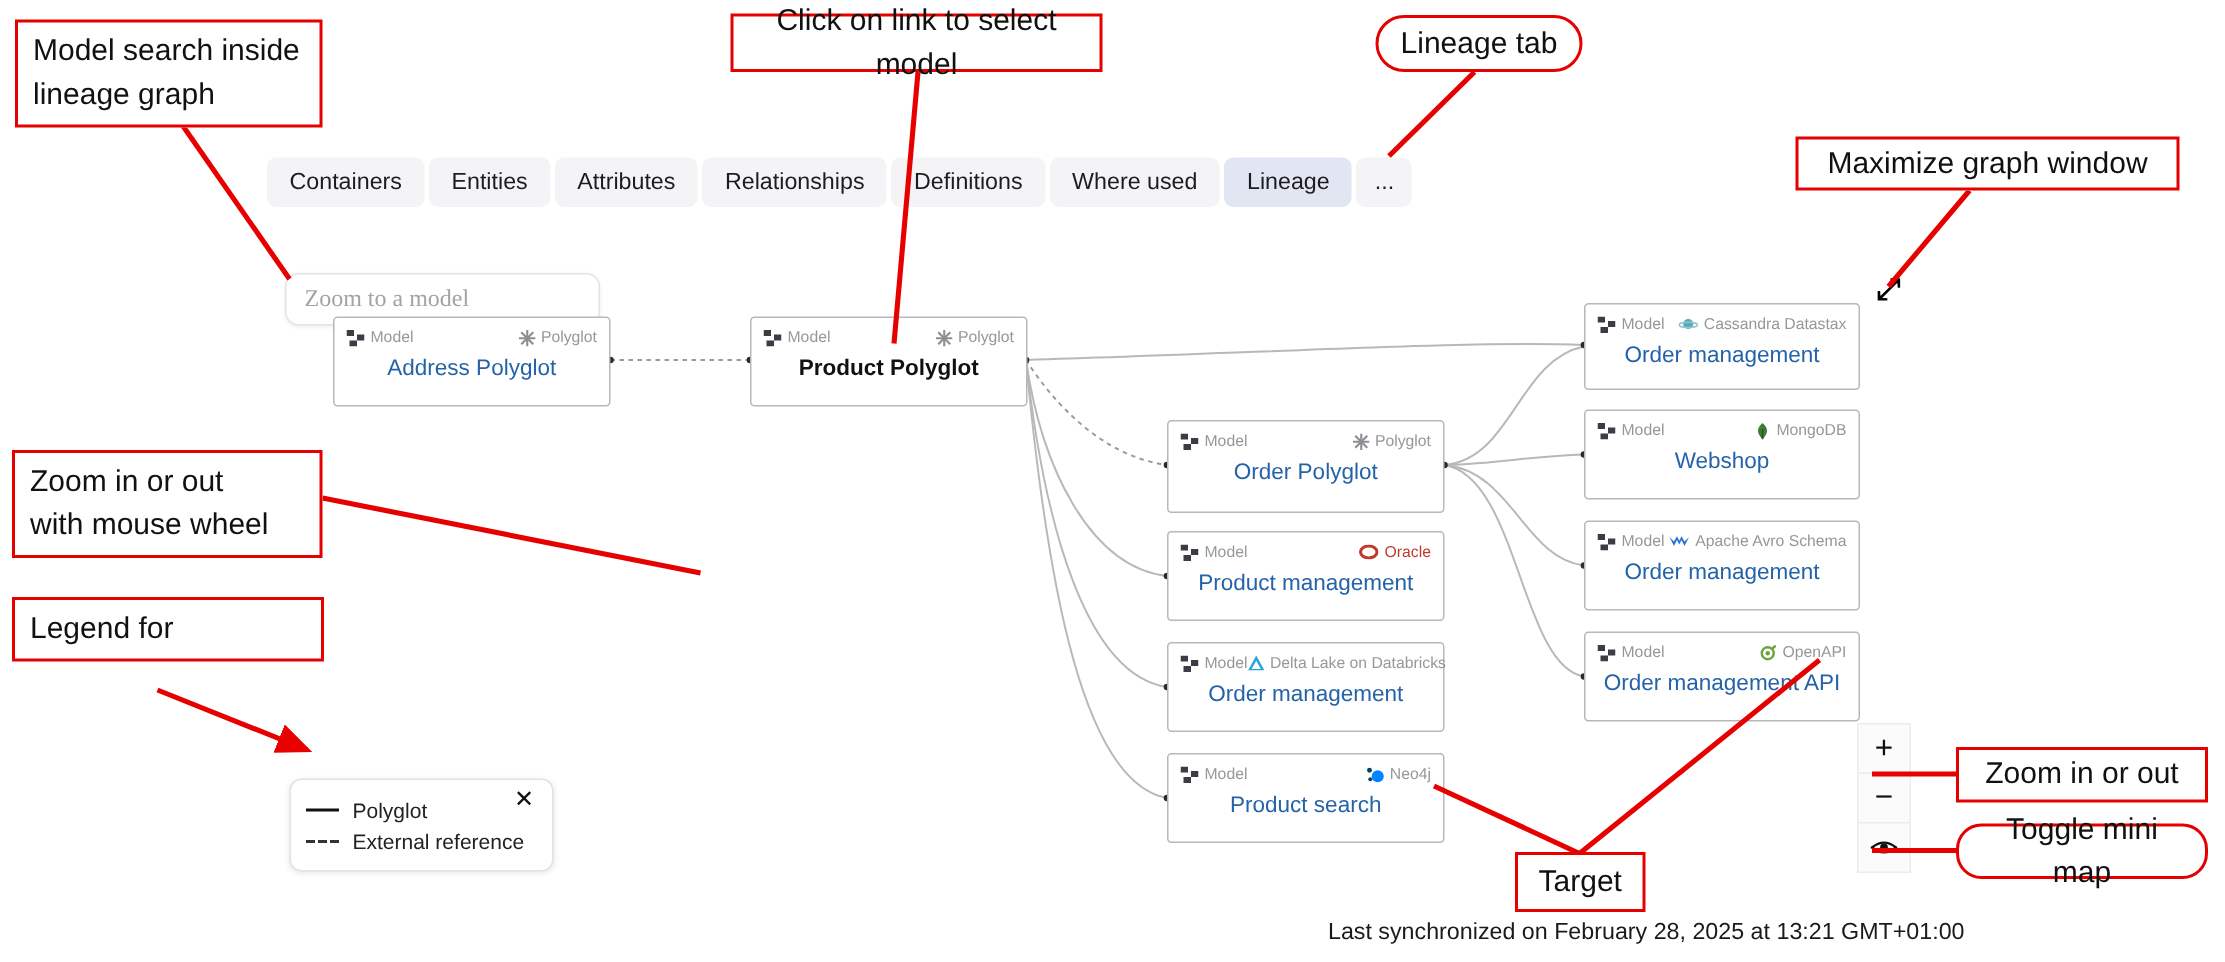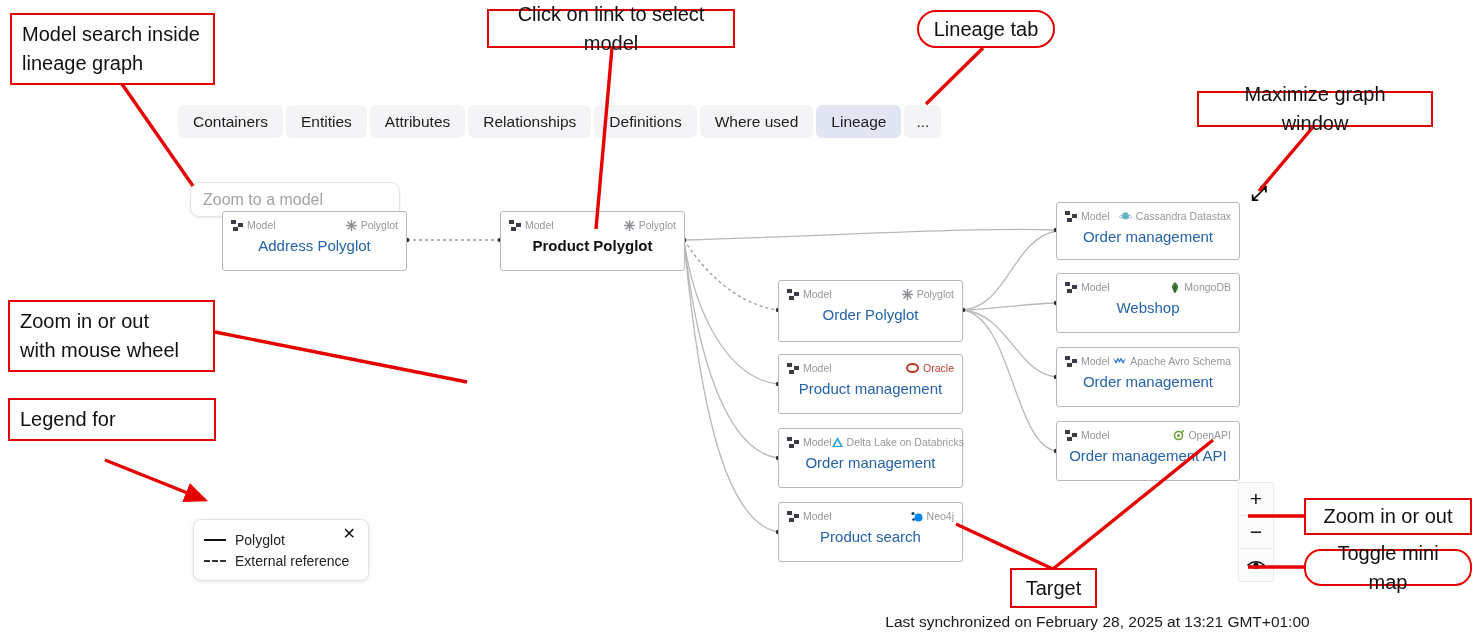--- a/index.html
+++ b/index.html
@@ -15,21 +15,21 @@
   
   .tabbar{position:absolute;left:178px;top:105px;display:flex;gap:3px;z-index:5;}
   .tab{height:33px;display:flex;align-items:center;padding:0 15px;background:#f4f4f6;
     border-radius:6px;font-size:15.5px;color:#1d1d1f;cursor:default;white-space:nowrap;}
   .tab.active{background:#e2e6f3;}
   .tab.more{padding:0 12px;}
 
   
   .search{position:absolute;left:190px;top:182px;width:210px;height:35px;box-sizing:border-box;
     border:1px solid #e3e3e3;border-radius:9px;box-shadow:0 1px 3px rgba(0,0,0,.08);
-    font-family:Liberation Sans, sans-serif;font-size:16px;padding:0 12px;color:#333;outline:none;}
+    font-family:Liberation Serif, serif;font-size:16px;padding:0 12px;color:#333;outline:none;}
   .search::placeholder{color:#a3a3a3;}
 
   
   .node{position:absolute;background:#fff;border:1px solid #b7b7bc;border-radius:3px;
     box-sizing:border-box;padding:6px 8px;z-index:4;}
   .node-head{display:flex;justify-content:space-between;align-items:center;height:14px;}
   .node-type,.node-badge{display:flex;align-items:center;gap:4px;font-size:10.5px;color:#97979c;white-space:nowrap;}
   .node-badge.brand-oracle span{color:#c0392b;}
   .node-title{text-align:center;font-size:15px;margin-top:5px;color:#2563a8;cursor:pointer;white-space:nowrap;}
   .node-title.current{color:#111;font-weight:700;cursor:default;text-align:center;}
@@ -112,21 +112,21 @@
   <div class="ann" style="left:10px;top:13px;width:205px;">
     <div>Model search inside</div>
     <div>lineage graph</div>
   </div>
   <div class="ann center" style="left:487px;top:9px;width:248px;height:39px;">
     <span>Click on link to select model</span>
   </div>
   <div class="ann center" style="left:917px;top:10px;width:138px;height:38px;border-radius:19px;">
     <span>Lineage tab</span>
   </div>
-  <div class="ann center" style="left:1197px;top:91px;width:236px;height:36px;">
+  <div class="ann center" style="left:1197px;top:91px;width:256px;height:36px;">
     <span>Maximize graph window</span>
   </div>
   <div class="ann" style="left:8px;top:300px;width:207px;">
     <div>Zoom in or out</div>
     <div>with mouse wheel</div>
   </div>
   <div class="ann" style="left:8px;top:398px;width:208px;">
     <div>Legend for</div>
   </div>
   <div class="ann center" style="left:1304px;top:498px;width:168px;height:37px;">

